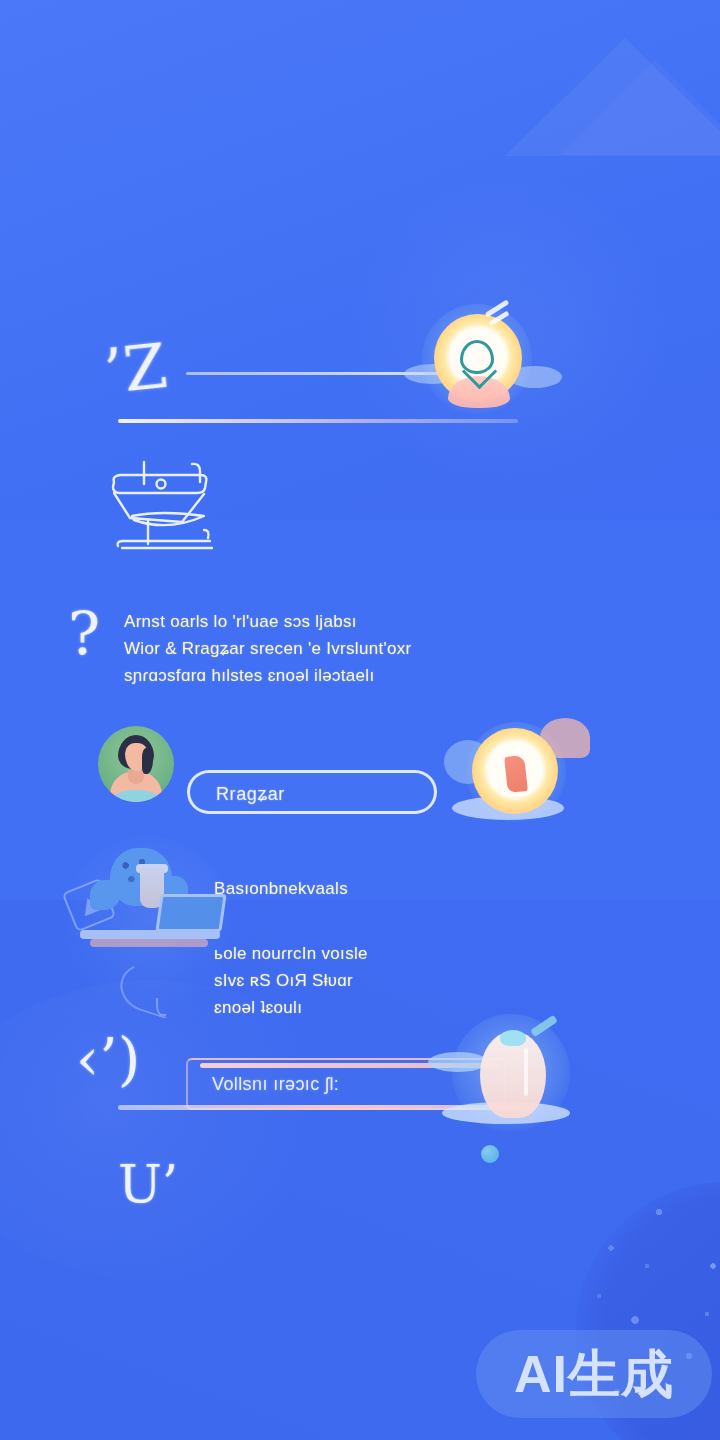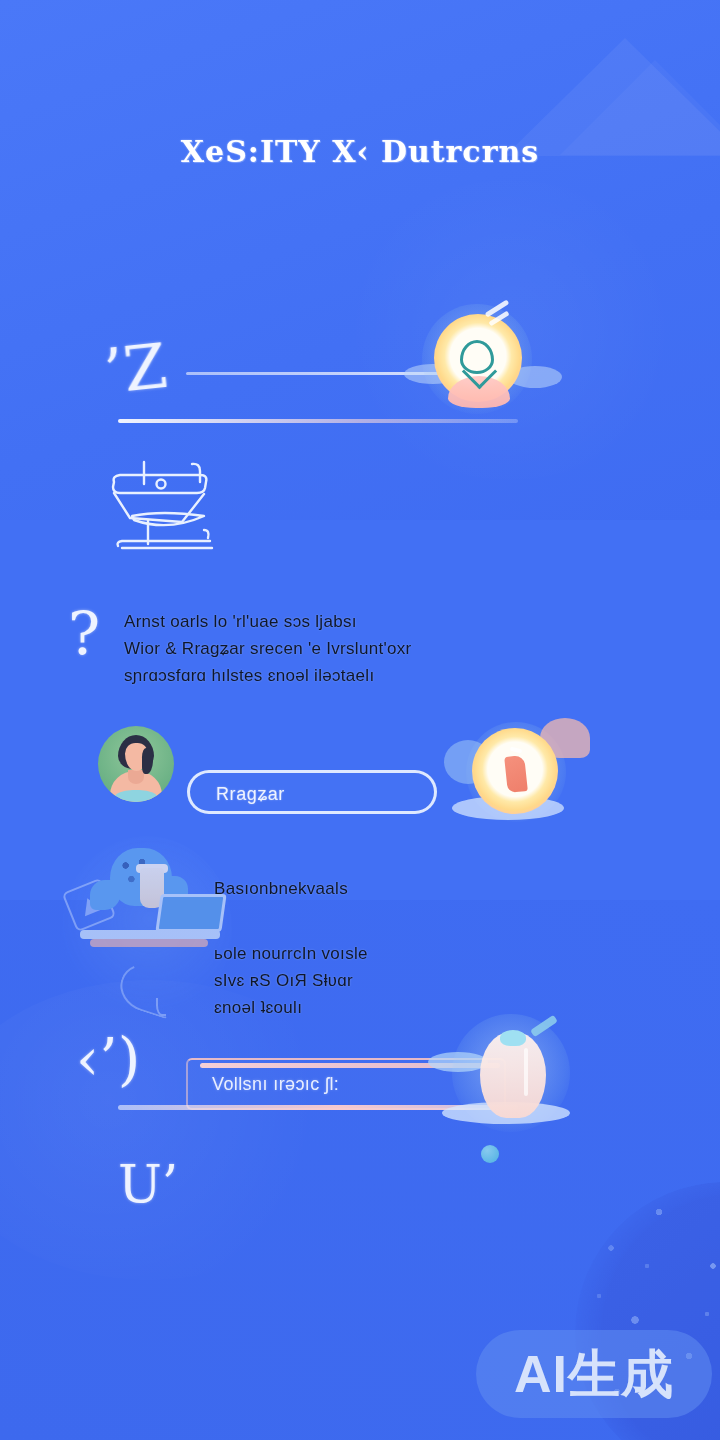--- a/index.html
+++ b/index.html
@@ -185,21 +185,21 @@
   }
   .illo-cloud {
     position: absolute;
     background: rgba(190,215,250,0.55);
     border-radius: 50%;
   }
 
   
   .para { position: absolute; }
   .para .pline {
-    color: #0f172a;
+    color: #fef9c3;
     font-size: 17px;
     line-height: 27px;
     letter-spacing: 0.3px;
     filter: blur(0.3px);
     text-shadow: 0 0 2px rgba(210,225,255,0.4);
     white-space: nowrap;
   }
 
   
   .avatar {
@@ -376,21 +376,20 @@
     <div class="bg-grad-top"></div>
     <div class="bg-grad-bottom"></div>
     <div class="blob-wash-2"></div>
     <div class="blob-wash-1"></div>
     <div class="tri-topright"></div>
     <div class="tri-topright2"></div>
     <div class="speckle-circle"></div>
     <div class="dot-accent"></div>
   </div>
 
-  <div class="title">XeS:ITY X‹ Dutrcrns</div>
 
   <div class="glyph" style="left:104px; top:338px; font-size:62px; transform:rotate(-6deg);">’Z</div>
 
   <div class="field-1-topline"></div>
   <div class="field-1-underline"></div>
 
   <div class="circle-illo" style="left:422px; top:304px; width:110px; height:110px;">
     <div class="halo"></div>
     <div class="illo-cloud" style="left:-18px; top:60px; width:58px; height:20px;"></div>
     <div class="illo-cloud" style="left:86px; top:62px; width:54px; height:22px;"></div>

